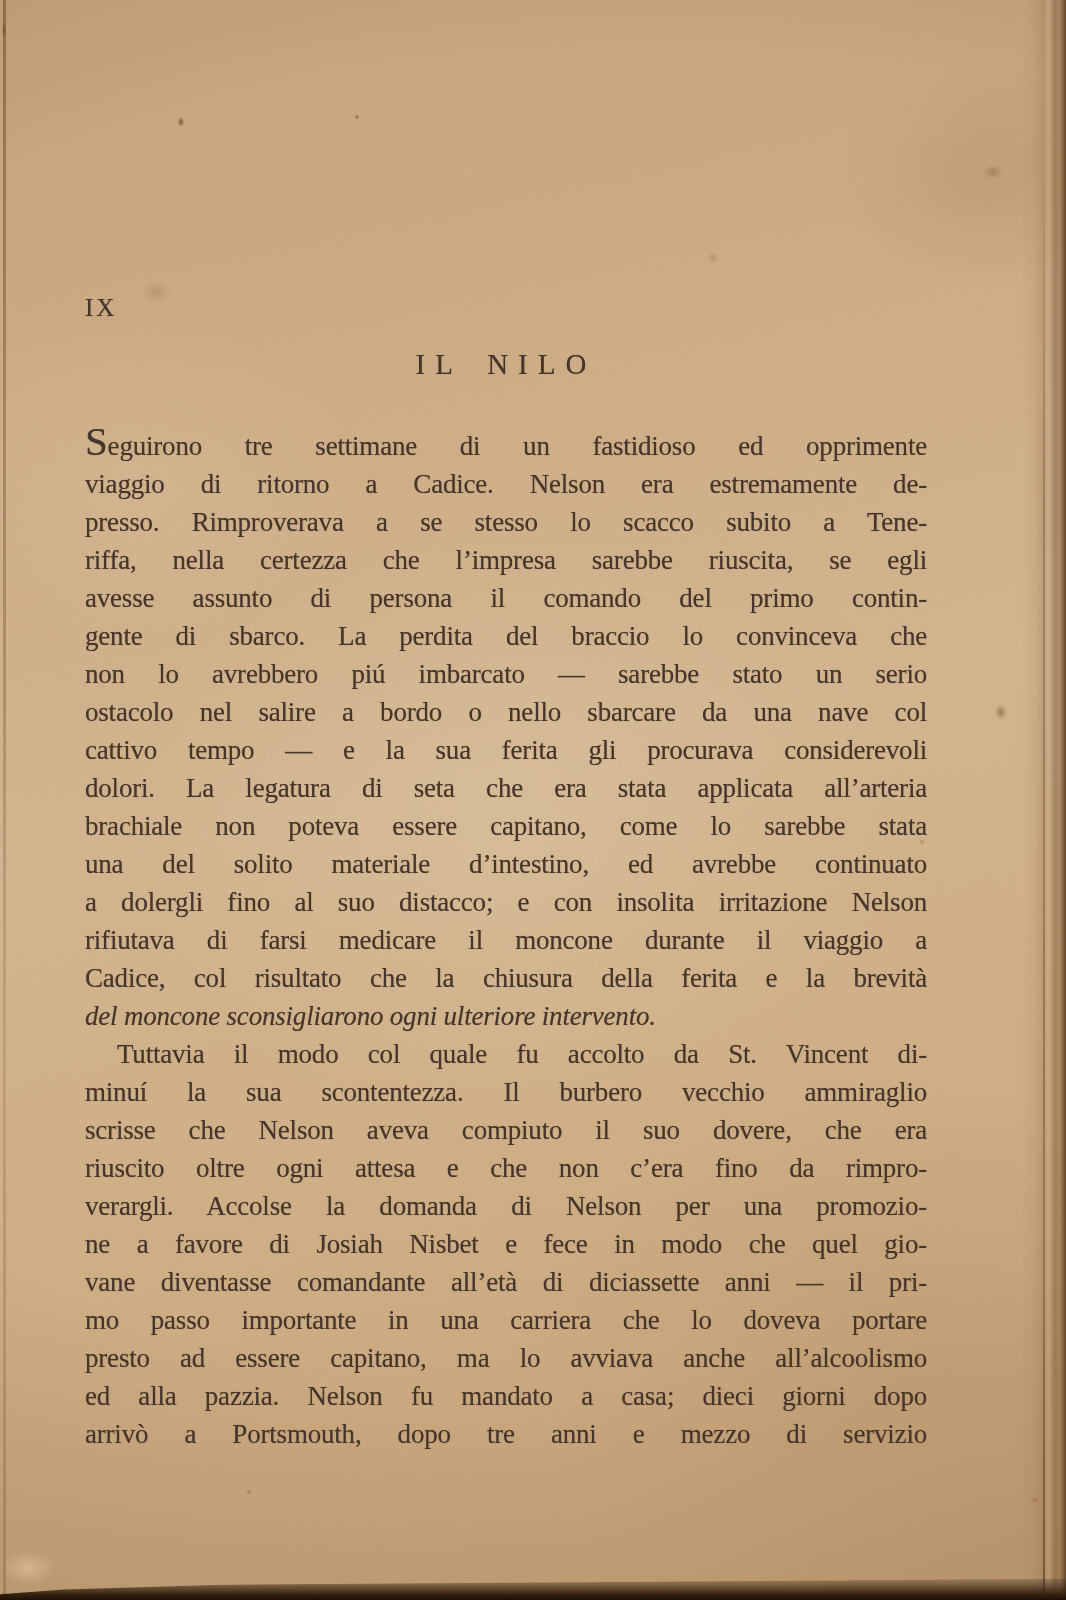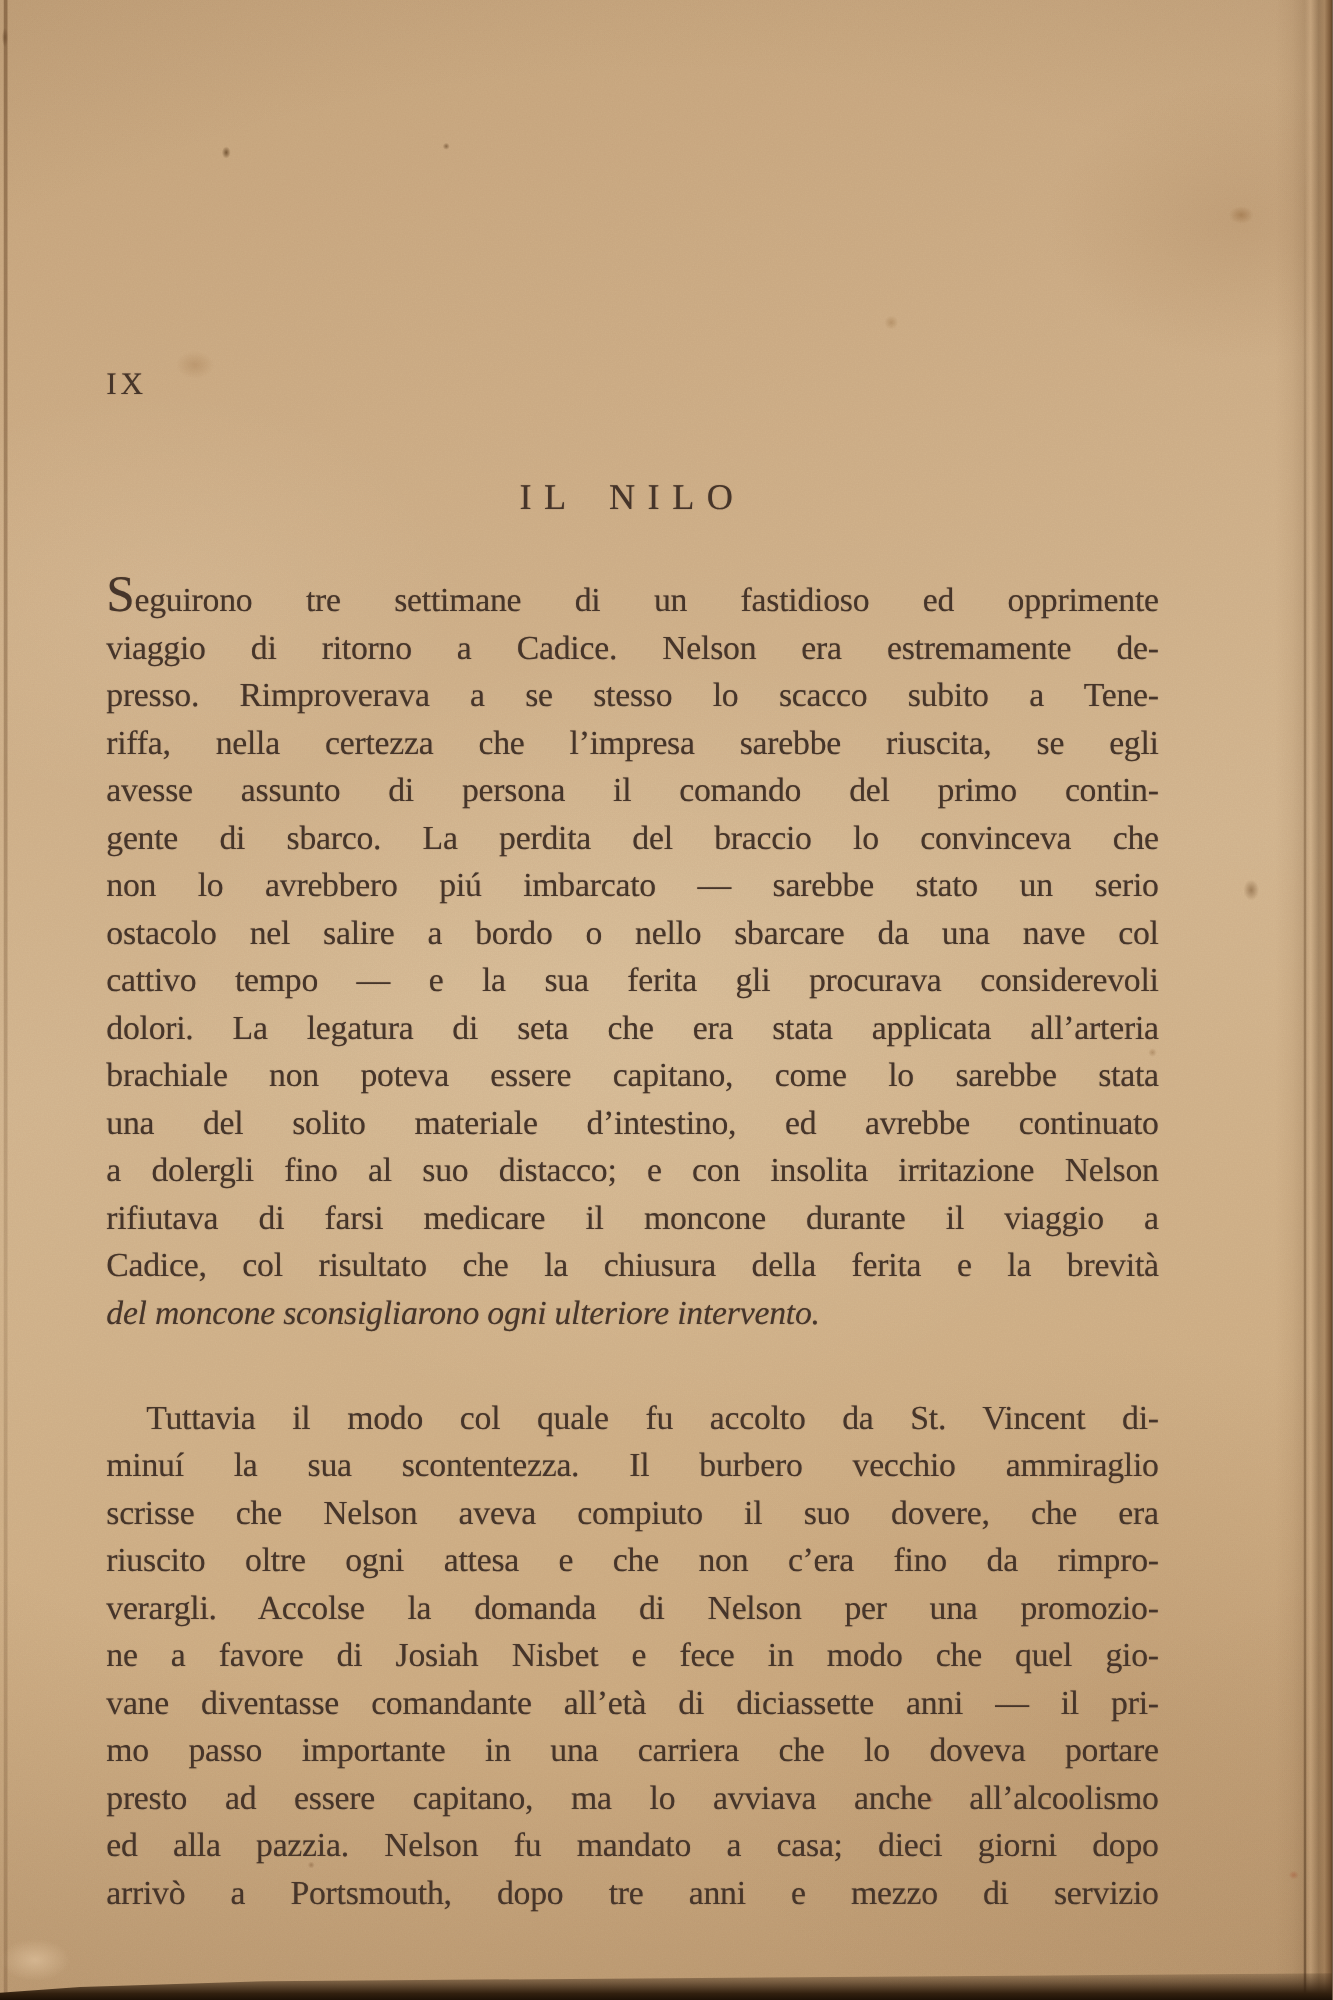--- a/index.html
+++ b/index.html
@@ -86,42 +86,42 @@
     color: #46352a;
   }
   .chapter-number {
     margin-top: 294px;
     text-align: left;
     font-size: 25px;
     letter-spacing: 3px;
     text-shadow: 0 0 .8px rgba(70,50,35,.55);
   }
   .chapter-title {
-    margin-top: 60px;
+    margin-top: 26px;
     text-align: center;
     font-size: 29px;
     letter-spacing: 10px;
     word-spacing: 8px;
     text-shadow: 0 0 .8px rgba(70,50,35,.55);
   }
   .page-text {
     margin-top: 46px;
     font-size: 27px;
     line-height: 38px;
     letter-spacing: -0.2px;
     text-shadow: 0 0 .8px rgba(70,50,35,.5);
   }
   .text-line {
     text-align: justify;
     text-align-last: justify;
     height: 38px;
     white-space: normal;
   }
   .text-line.last-line-left { text-align-last: left; font-style: italic; }
-  .text-line.indent-first { text-indent: 32px; margin-top: 46px; }
+  .text-line.indent-first { text-indent: 32px; }
   .drop-cap-line::first-letter {
     font-size: 41px;
     line-height: 0;
   }
 </style>
 </head>
 <body>
 
 <div class="page">
 

